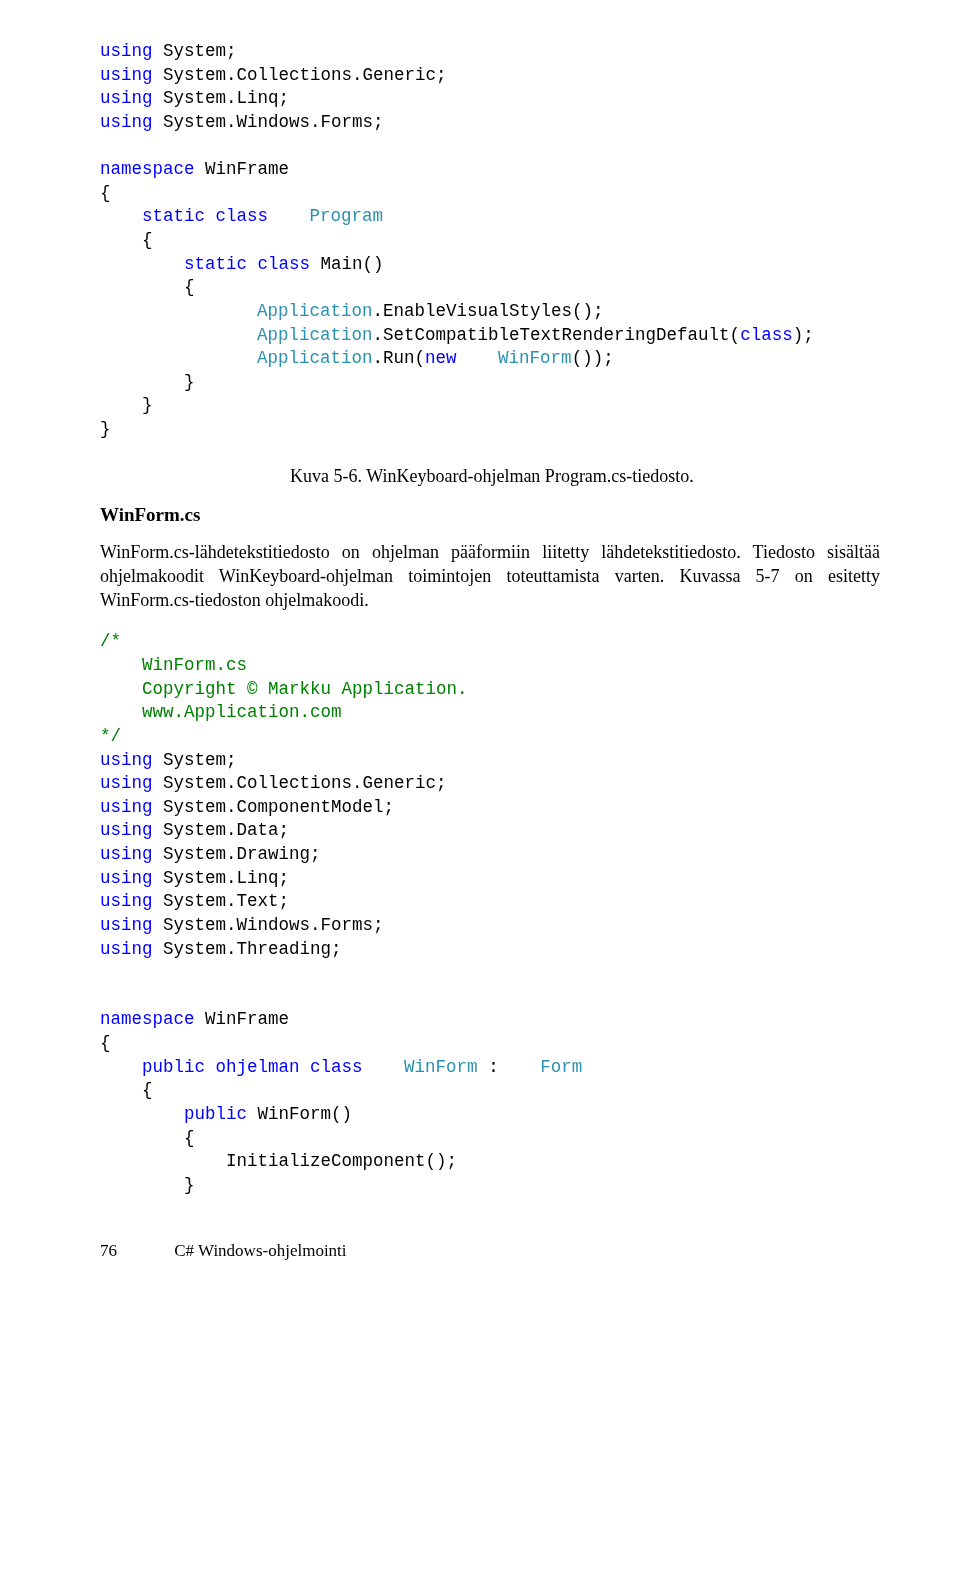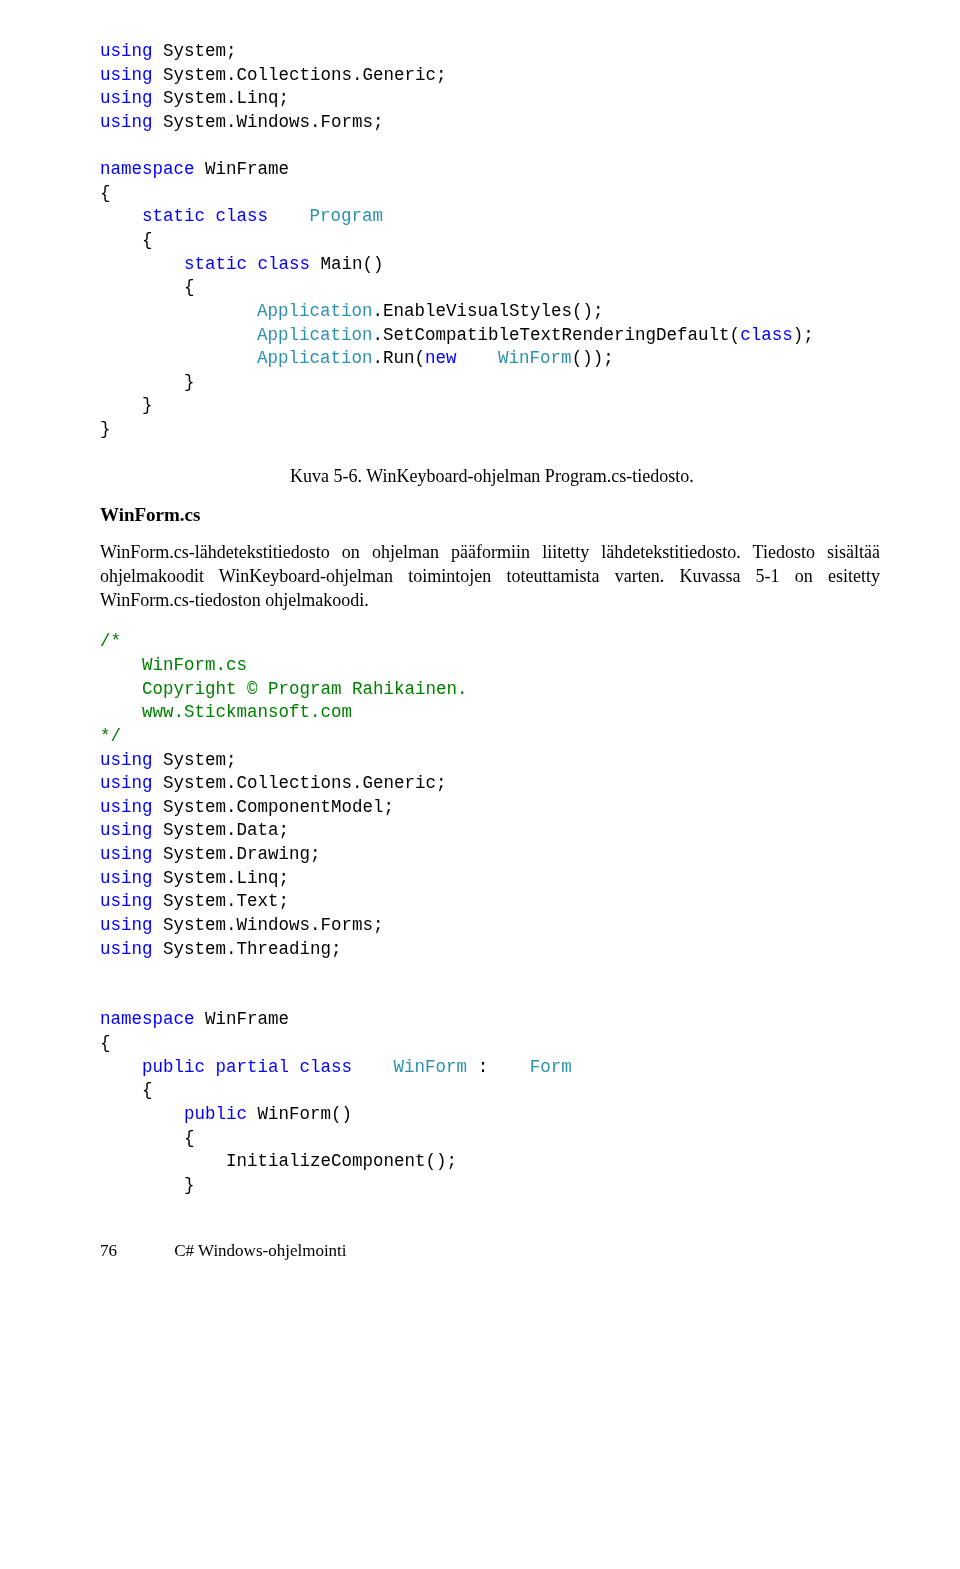--- a/index.html
+++ b/index.html
@@ -68,41 +68,41 @@
             <span class="cls">Application</span>.Run(<span class="kw">new</span> <span class="cls">WinForm</span>());
         }
     }
 }
 </pre>
 
 <div class="caption" style="padding-left:190px;">Kuva 5-6. WinKeyboard-ohjelman Program.cs-tiedosto.</div>
 
 <h2>WinForm.cs</h2>
 
-<p class="body-text">WinForm.cs-lähdetekstitiedosto on ohjelman pääformiin liitetty lähdetekstitiedosto. Tiedosto sisältää ohjelmakoodit WinKeyboard-ohjelman toimintojen toteuttamista varten. Kuvassa 5-1 on esitetty WinForm.cs-tiedoston ohjelmakoodi.</p>
+<p class="body-text">WinForm.cs-lähdetekstitiedosto on ohjelman pääformiin liitetty lähdetekstitiedosto. Tiedosto sisältää ohjelmakoodit WinKeyboard-ohjelman toimintojen toteuttamista varten. Kuvassa 5-7 on esitetty WinForm.cs-tiedoston ohjelmakoodi.</p>
 
 <pre id="code2"><span class="com">/*</span>
 <span class="com">    WinForm.cs</span>
-<span class="com">    Copyright © Program Rahikainen.</span>
-<span class="com">    www.Stickmansoft.com</span>
+<span class="com">    Copyright © Markku Application.</span>
+<span class="com">    www.Application.com</span>
 <span class="com">*/</span>
 <span class="kw">using</span> System;
 <span class="kw">using</span> System.Collections.Generic;
 <span class="kw">using</span> System.ComponentModel;
 <span class="kw">using</span> System.Data;
 <span class="kw">using</span> System.Drawing;
 <span class="kw">using</span> System.Linq;
 <span class="kw">using</span> System.Text;
 <span class="kw">using</span> System.Windows.Forms;
 <span class="kw">using</span> System.Threading;
 
 
 <span class="kw">namespace</span> WinFrame
 {
-    <span class="kw">public</span> <span class="kw">partial</span> <span class="kw">class</span> <span class="cls">WinForm</span> : <span class="cls">Form</span>
+    <span class="kw">public</span> <span class="kw">ohjelman</span> <span class="kw">class</span> <span class="cls">WinForm</span> : <span class="cls">Form</span>
     {
         <span class="kw">public</span> WinForm()
         {
             InitializeComponent();
         }
 </pre>
 
 <div class="footer">
   <span class="page-num">76</span>
   <span>C# Windows-ohjelmointi</span>

